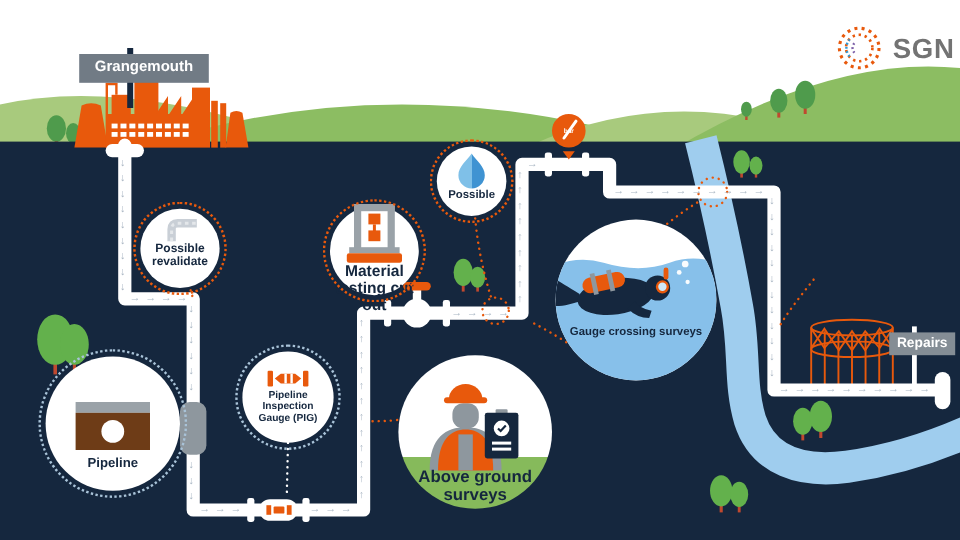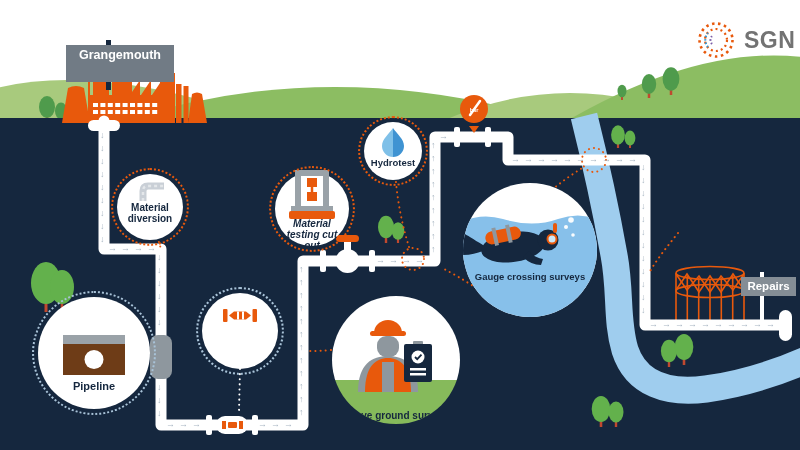--- a/index.html
+++ b/index.html
@@ -16,33 +16,33 @@
   #node-river{overflow:hidden;}
   #node-repairs{left:28px;top:134px;width:56px;height:56px;}
   #node-repairs .lbl{top:37px;font-size:9.5px;}
   #node-possdiv{left:117px;top:174px;width:66px;height:66px;}
   #node-possdiv .lbl{top:28px;font-size:10px;}
   #node-slabbing{left:38px;top:297px;width:112px;height:112px;}
   #node-slabbing .lbl{top:83px;font-size:11px;}
   #node-pig{left:202px;top:293px;width:76px;height:76px;}
   #node-pig .lbl{top:32px;font-size:8.5px;}
   #node-material{left:275px;top:172px;width:74px;height:74px;}
-  #node-material .lbl{top:47px;font-size:10px;line-height:1.08;font-style:italic;}
+  #node-material .lbl{top:47px;font-size:13px;line-height:1.08;}
   #node-hydro{left:364px;top:122px;width:58px;height:58px;}
   #node-hydro .lbl{top:36px;font-size:9.5px;}
   #node-above{left:332px;top:296px;width:128px;height:128px;}
-  #node-above .lbl{top:94px;font-size:10px;margin-top:20px;}
+  #node-above .lbl{top:94px;font-size:14px;}
   #node-dig{left:476px;top:306px;width:92px;height:92px;}
   #node-dig .lbl{top:62px;font-size:9.5px;}
   #node-river{left:463px;top:183px;width:134px;height:134px;}
   #node-river .lbl{top:89px;font-size:9.5px;}
   #node-risk{left:665px;top:153px;width:90px;height:90px;}
   #node-risk .lbl{top:48px;font-size:9px;}
   .sign{position:absolute;z-index:4;color:#fff;font-weight:bold;text-align:center;}
-  #sign-grangemouth{left:66px;top:45px;width:108px;height:37px;background:#717B85;font-size:12.5px;line-height:21px;}
+  #sign-grangemouth{left:66px;top:45px;width:108px;height:24px;background:#717B85;font-size:12.5px;line-height:21px;}
   #sign-granton{left:741px;top:277px;width:55px;height:19px;background:#848D95;font-size:11.5px;line-height:19px;}
   #gauge-unit{position:absolute;left:464px;top:107px;width:20px;z-index:2;text-align:center;font-size:5.5px;font-weight:bold;color:#fff;}
   #logo{position:absolute;left:694px;top:18px;z-index:4;display:flex;align-items:center;}
   #logo-text{color:#737373;font-size:23px;font-weight:800;letter-spacing:.5px;margin-left:6px;}
 </style>
 </head>
 <body>
 
 <div id="stage">
 
@@ -211,21 +211,21 @@
   </svg>
   <span id="logo-text">SGN</span>
 </div>
 
 
 <div class="node" id="node-possdiv">
   <svg class="icn" width="66" height="66" viewBox="0 0 66 66">
     <path d="M26,27 V17 Q26,12 31,12 H47" fill="none" stroke="#C9CFD6" stroke-width="7"></path>
     <path d="M26,27 V17 Q26,12 31,12 H47" fill="none" stroke="#E4E7EA" stroke-width="2.5" stroke-dasharray="3 3"></path>
   </svg>
-  <div class="lbl">Material diversion</div>
+  <div class="lbl">Possible revalidate</div>
 </div>
 
 <div class="node ring-blue" id="node-slabbing">
   <svg class="icn" width="112" height="112" viewBox="0 0 112 112">
     <rect x="25" y="38" width="62" height="9" fill="#9AA2A8"></rect>
     <rect x="25" y="47" width="62" height="31" fill="#6E3C17"></rect>
     <circle cx="56" cy="62.5" r="9.5" fill="#ffffff"></circle>
   </svg>
   <div class="lbl">Pipeline</div>
 </div>
@@ -233,20 +233,21 @@
 <div class="node ring-blue" id="node-pig">
   <svg class="icn" width="76" height="76" viewBox="0 0 76 76">
     <g fill="#E8590C">
       <rect x="21" y="16" width="4.5" height="13" rx="1"></rect>
       <path d="M27,22.5 L32,18.5 H44 L49,22.5 L44,26.5 H32 Z"></path>
       <rect x="50.5" y="16" width="4.5" height="13" rx="1"></rect>
     </g>
     <rect x="35" y="18.5" width="2" height="8" fill="#fff"></rect>
     <rect x="40" y="18.5" width="2" height="8" fill="#fff"></rect>
   </svg>
+  <div class="lbl">Pipeline Inspection Gauge (PIG)</div>
 </div>
 
 <div class="node" id="node-material">
   <svg class="icn" width="74" height="74" viewBox="0 0 74 74">
     <rect x="20" y="-2" width="6" height="38" fill="#9AA2A8"></rect>
     <rect x="48" y="-2" width="6" height="38" fill="#9AA2A8"></rect>
     <rect x="20" y="-2" width="34" height="6" fill="#9AA2A8"></rect>
     <rect x="32" y="6" width="10" height="9" fill="#E8590C"></rect>
     <line x1="37" y1="15" x2="37" y2="21" stroke="#E8590C" stroke-width="2.5"></line>
     <rect x="32" y="20" width="10" height="9" fill="#E8590C"></rect>
@@ -259,21 +260,21 @@
 <div class="node" id="node-hydro">
   <svg class="icn" width="58" height="58" viewBox="0 0 58 58">
     <path d="M29,6 C33,12 40,17 40,24 A11,11 0 1,1 18,24 C18,17 25,12 29,6 Z" fill="url(#gd2)"></path>
     <defs>
           <linearGradient id="gd2" x1="0" y1="0" x2="1" y2="0">
             <stop offset="0.5" stop-color="#7FC0E8"></stop>
             <stop offset="0.5" stop-color="#3F93D2"></stop>
           </linearGradient>
         </defs>
   </svg>
-  <div class="lbl">Hydrotest</div>
+  <div class="lbl">Possible</div>
 </div>
 
 <div class="node" id="node-above">
   <svg class="icn" width="128" height="128" viewBox="0 0 128 128">
     <path d="M26,96 C26,68 40,60 56,60 C72,60 86,68 86,96 Z" fill="#8E979E"></path>
     <path d="M33,96 C33,70 44,62 56,62 C68,62 79,70 79,96 Z" fill="#E8590C"></path>
     <rect x="50" y="66" width="12" height="30" fill="#8E979E"></rect>
     <rect x="45" y="40" width="22" height="21" rx="9" fill="#8E979E"></rect>
     <path d="M42,37 A14,13 0 0,1 70,37 Z" fill="#E8590C"></path>
     <rect x="38" y="35" width="36" height="5" rx="2.5" fill="#E8590C"></rect>

